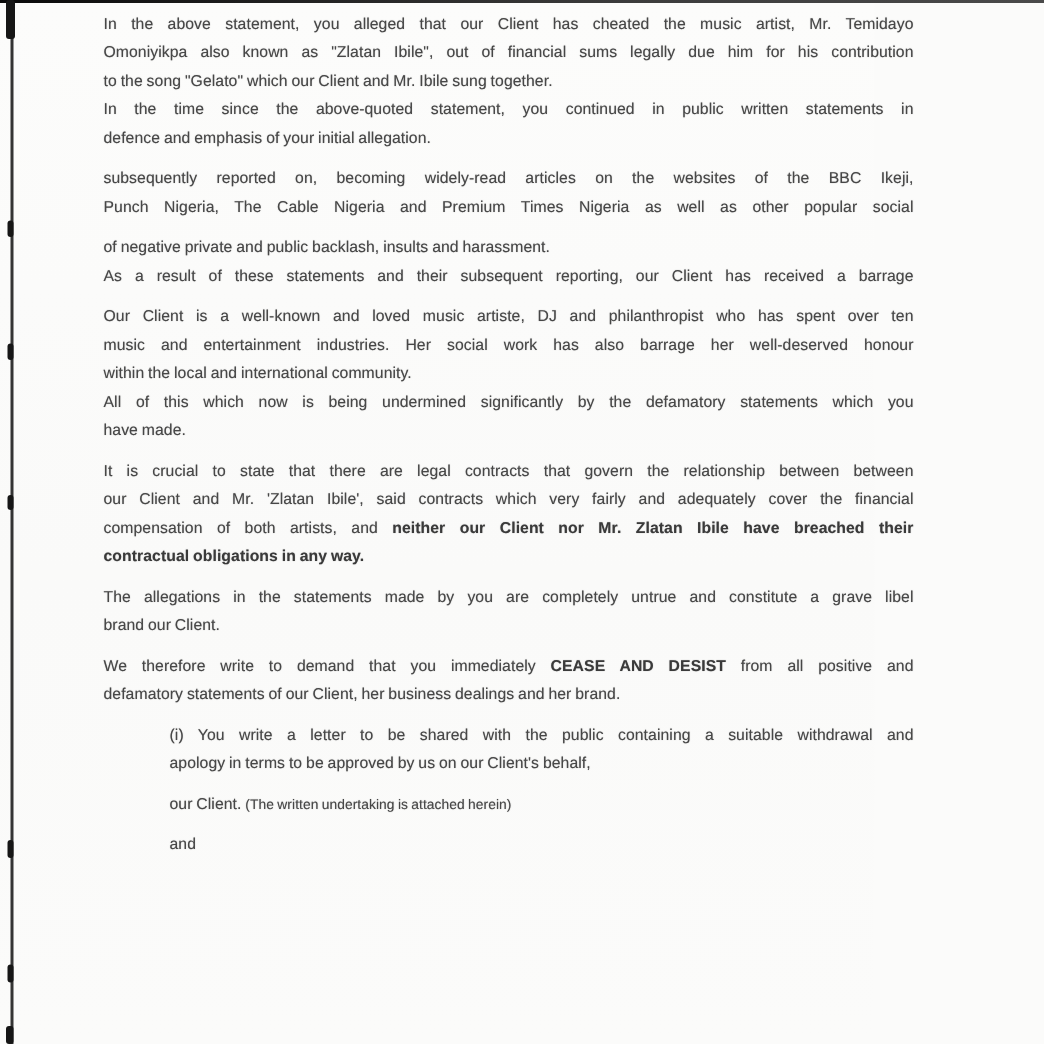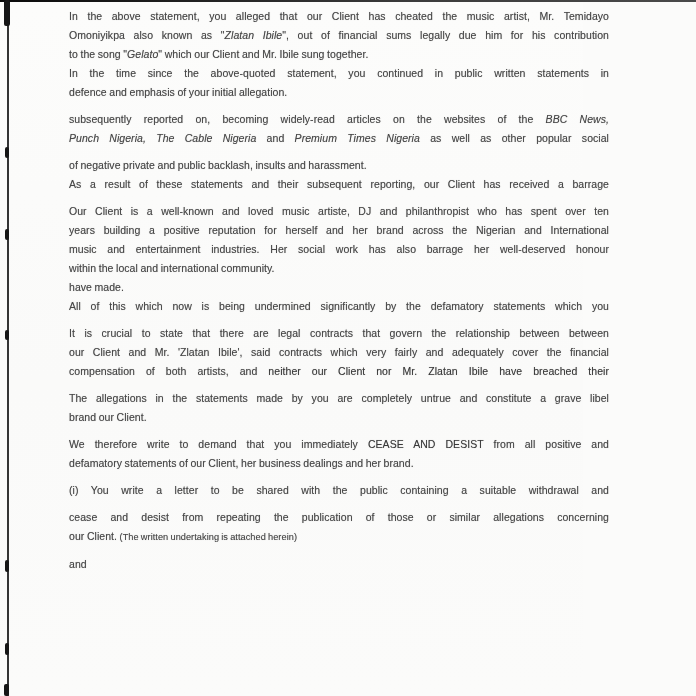--- a/index.html
+++ b/index.html
@@ -42,26 +42,26 @@
     top: 7px;
     width: 540px;
     font-size: 10.5px;
     line-height: 19px;
     color: #474747;
     letter-spacing: 0.05px;
     word-spacing: -0.4px;
     text-shadow: 0 0 0.7px rgba(90, 90, 90, 0.55);
   }
   .block { margin: 0 0 8px 0; }
-  .block.indent { }
+  .block.indent { margin-left: 44px; }
   .line { text-align: justify; text-align-last: justify; }
   .line.nj { text-align: left; text-align-last: left; }
   .run.n { font-style: normal; }
-  .run.i { font-style: italic; }
-  .run.b { font-weight: 400; color: #3a3a3a; }
+  .run.i { }
+  .run.b { font-weight: 700; color: #3a3a3a; }
   .run.s { font-size: 9.2px; }
 </style>
 </head>
 <body>
 
 <div class="page">
 
   <div class="top-edge"></div>
   <div class="left-line"></div>
   <div class="scan-mark" style="left:4px; top:0; width:6px; height:26px;"></div>
@@ -74,52 +74,52 @@
 
   <div class="letter-body">
       <div class="block">
         <div class="line"><span class="run n">In the above statement, you alleged that our Client has cheated the music artist, Mr. Temidayo</span></div>
         <div class="line"><span class="run n">Omoniyikpa also known as "</span><span class="run i">Zlatan Ibile</span><span class="run n">", out of financial sums legally due him for his contribution</span></div>
         <div class="line nj"><span class="run n">to the song "</span><span class="run i">Gelato</span><span class="run n">" which our Client and Mr. Ibile sung together.</span></div>
         <div class="line"><span class="run n">In the time since the above-quoted statement, you continued in public written statements in</span></div>
         <div class="line nj"><span class="run n">defence and emphasis of your initial allegation.</span></div>
       </div>
       <div class="block">
-        <div class="line"><span class="run n">subsequently reported on, becoming widely-read articles on the websites of the </span><span class="run i">BBC News,</span></div>
+        <div class="line"><span class="run n">subsequently reported on, becoming widely-read articles on the websites of the </span><span class="run i">BBC Ikeji,</span></div>
         <div class="line"><span class="run i">Punch Nigeria, The Cable Nigeria</span><span class="run n"> and </span><span class="run i">Premium Times Nigeria</span><span class="run n"> as well as other popular social</span></div>
       </div>
       <div class="block">
         <div class="line nj"><span class="run n">of negative private and public backlash, insults and harassment.</span></div>
         <div class="line"><span class="run n">As a result of these statements and their subsequent reporting, our Client has received a barrage</span></div>
       </div>
       <div class="block">
         <div class="line"><span class="run n">Our Client is a well-known and loved music artiste, DJ and philanthropist who has spent over ten</span></div>
-        <div class="line"><span class="run n">years building a positive reputation for herself and her brand across the Nigerian and International</span></div>
         <div class="line"><span class="run n">music and entertainment industries. Her social work has also barrage her well-deserved honour</span></div>
         <div class="line nj"><span class="run n">within the local and international community.</span></div>
+        <div class="line"><span class="run n">All of this which now is being undermined significantly by the defamatory statements which you</span></div>
         <div class="line nj"><span class="run n">have made.</span></div>
-        <div class="line"><span class="run n">All of this which now is being undermined significantly by the defamatory statements which you</span></div>
       </div>
       <div class="block">
         <div class="line"><span class="run n">It is crucial to state that there are legal contracts that govern the relationship between between</span></div>
         <div class="line"><span class="run n">our Client and Mr. 'Zlatan Ibile', said contracts which very fairly and adequately cover the financial</span></div>
         <div class="line"><span class="run n">compensation of both artists, and </span><span class="run b">neither our Client nor Mr. Zlatan Ibile have breached their</span></div>
+        <div class="line nj"><span class="run b">contractual obligations in any way.</span></div>
       </div>
       <div class="block">
         <div class="line"><span class="run n">The allegations in the statements made by you are completely untrue and constitute a grave libel</span></div>
         <div class="line nj"><span class="run n">brand our Client.</span></div>
       </div>
       <div class="block">
         <div class="line"><span class="run n">We therefore write to demand that you immediately </span><span class="run b">CEASE AND DESIST</span><span class="run n"> from all positive and</span></div>
         <div class="line nj"><span class="run n">defamatory statements of our Client, her business dealings and her brand.</span></div>
       </div>
       <div class="block indent">
         <div class="line"><span class="run n">(i) You write a letter to be shared with the public containing a suitable withdrawal and</span></div>
+        <div class="line nj"><span class="run n">apology in terms to be approved by us on our Client's behalf,</span></div>
       </div>
       <div class="block indent">
-        <div class="line"><span class="run n">cease and desist from repeating the publication of those or similar allegations concerning</span></div>
         <div class="line nj"><span class="run n">our Client. </span><span class="run s">(The written undertaking is attached herein)</span></div>
       </div>
       <div class="block indent">
         <div class="line nj"><span class="run n">and</span></div>
       </div>
     </div>
 </div>
 
 </body></html>

